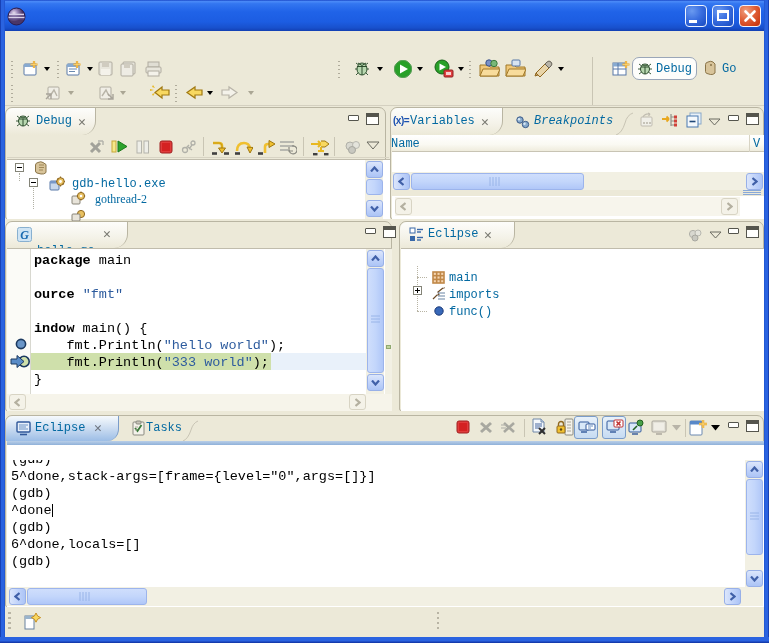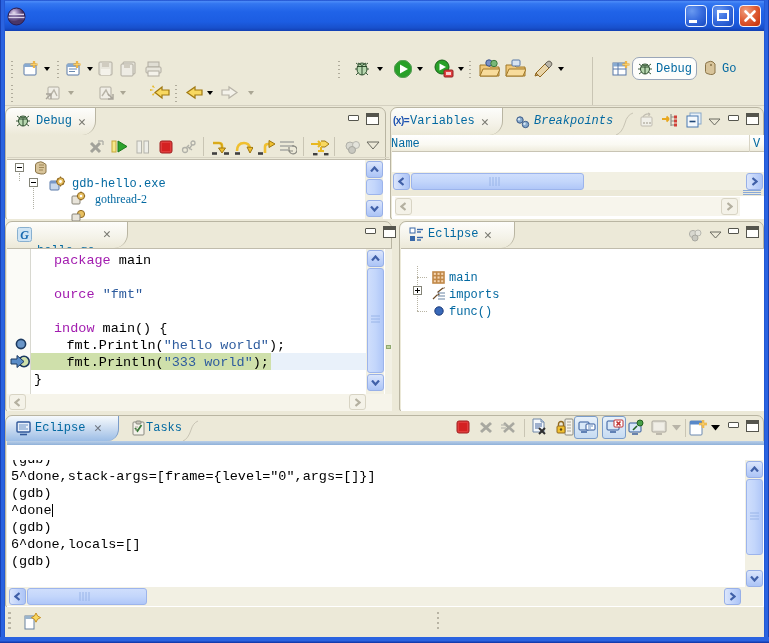--- a/index.html
+++ b/index.html
@@ -37,21 +37,21 @@
 .sbbtn{background:linear-gradient(180deg,#dce6fb 0%,#c2d4fa 50%,#acc4f6 100%);border:1px solid #98b0e8;border-radius:3px;}
 .sbbtnh{background:linear-gradient(90deg,#dce6fb 0%,#c2d4fa 50%,#acc4f6 100%);border:1px solid #98b0e8;border-radius:3px;}
 .sbbtnd{background:#f4f2e8;border:1px solid #d8d4c4;border-radius:3px;}
 .sbthumbv{background:linear-gradient(90deg,#cfdefc 0%,#c3d6fb 50%,#b0c7f8 100%);border:1px solid #9cb4ec;border-radius:3px;}
 .sbthumbh{background:linear-gradient(180deg,#cfdefc 0%,#c3d6fb 50%,#b0c7f8 100%);border:1px solid #9cb4ec;border-radius:3px;}
 .minbox{width:11px;height:6px;border:1.5px solid #55554d;border-radius:1px;background:#fffffd;}
 .maxbox{width:13px;height:12px;border:1.5px solid #55554d;background:#fffffd;}
 .maxbox:before{content:"";display:block;height:2.5px;background:#55554d;}
 
 .code{font-size:13.5px;white-space:pre;color:#000;}
-.kw{color:#a21caf;font-weight:normal;margin-left:20px;}
+.kw{color:#000000;font-weight:bold;}
 .str{color:#2e5c9e;}
 </style></head>
 <body>
 <div id="win">
   <div id="title" class="abs"></div>
   <svg id="titleicon" class="abs" style="left:7px;top:7px;" width="19" height="19" viewBox="0 0 19 19">
       <defs>
         <radialGradient id="orb" cx="35%" cy="30%">
           <stop offset="0%" stop-color="#e8e0f0"></stop>
           <stop offset="45%" stop-color="#9a86b8"></stop>

